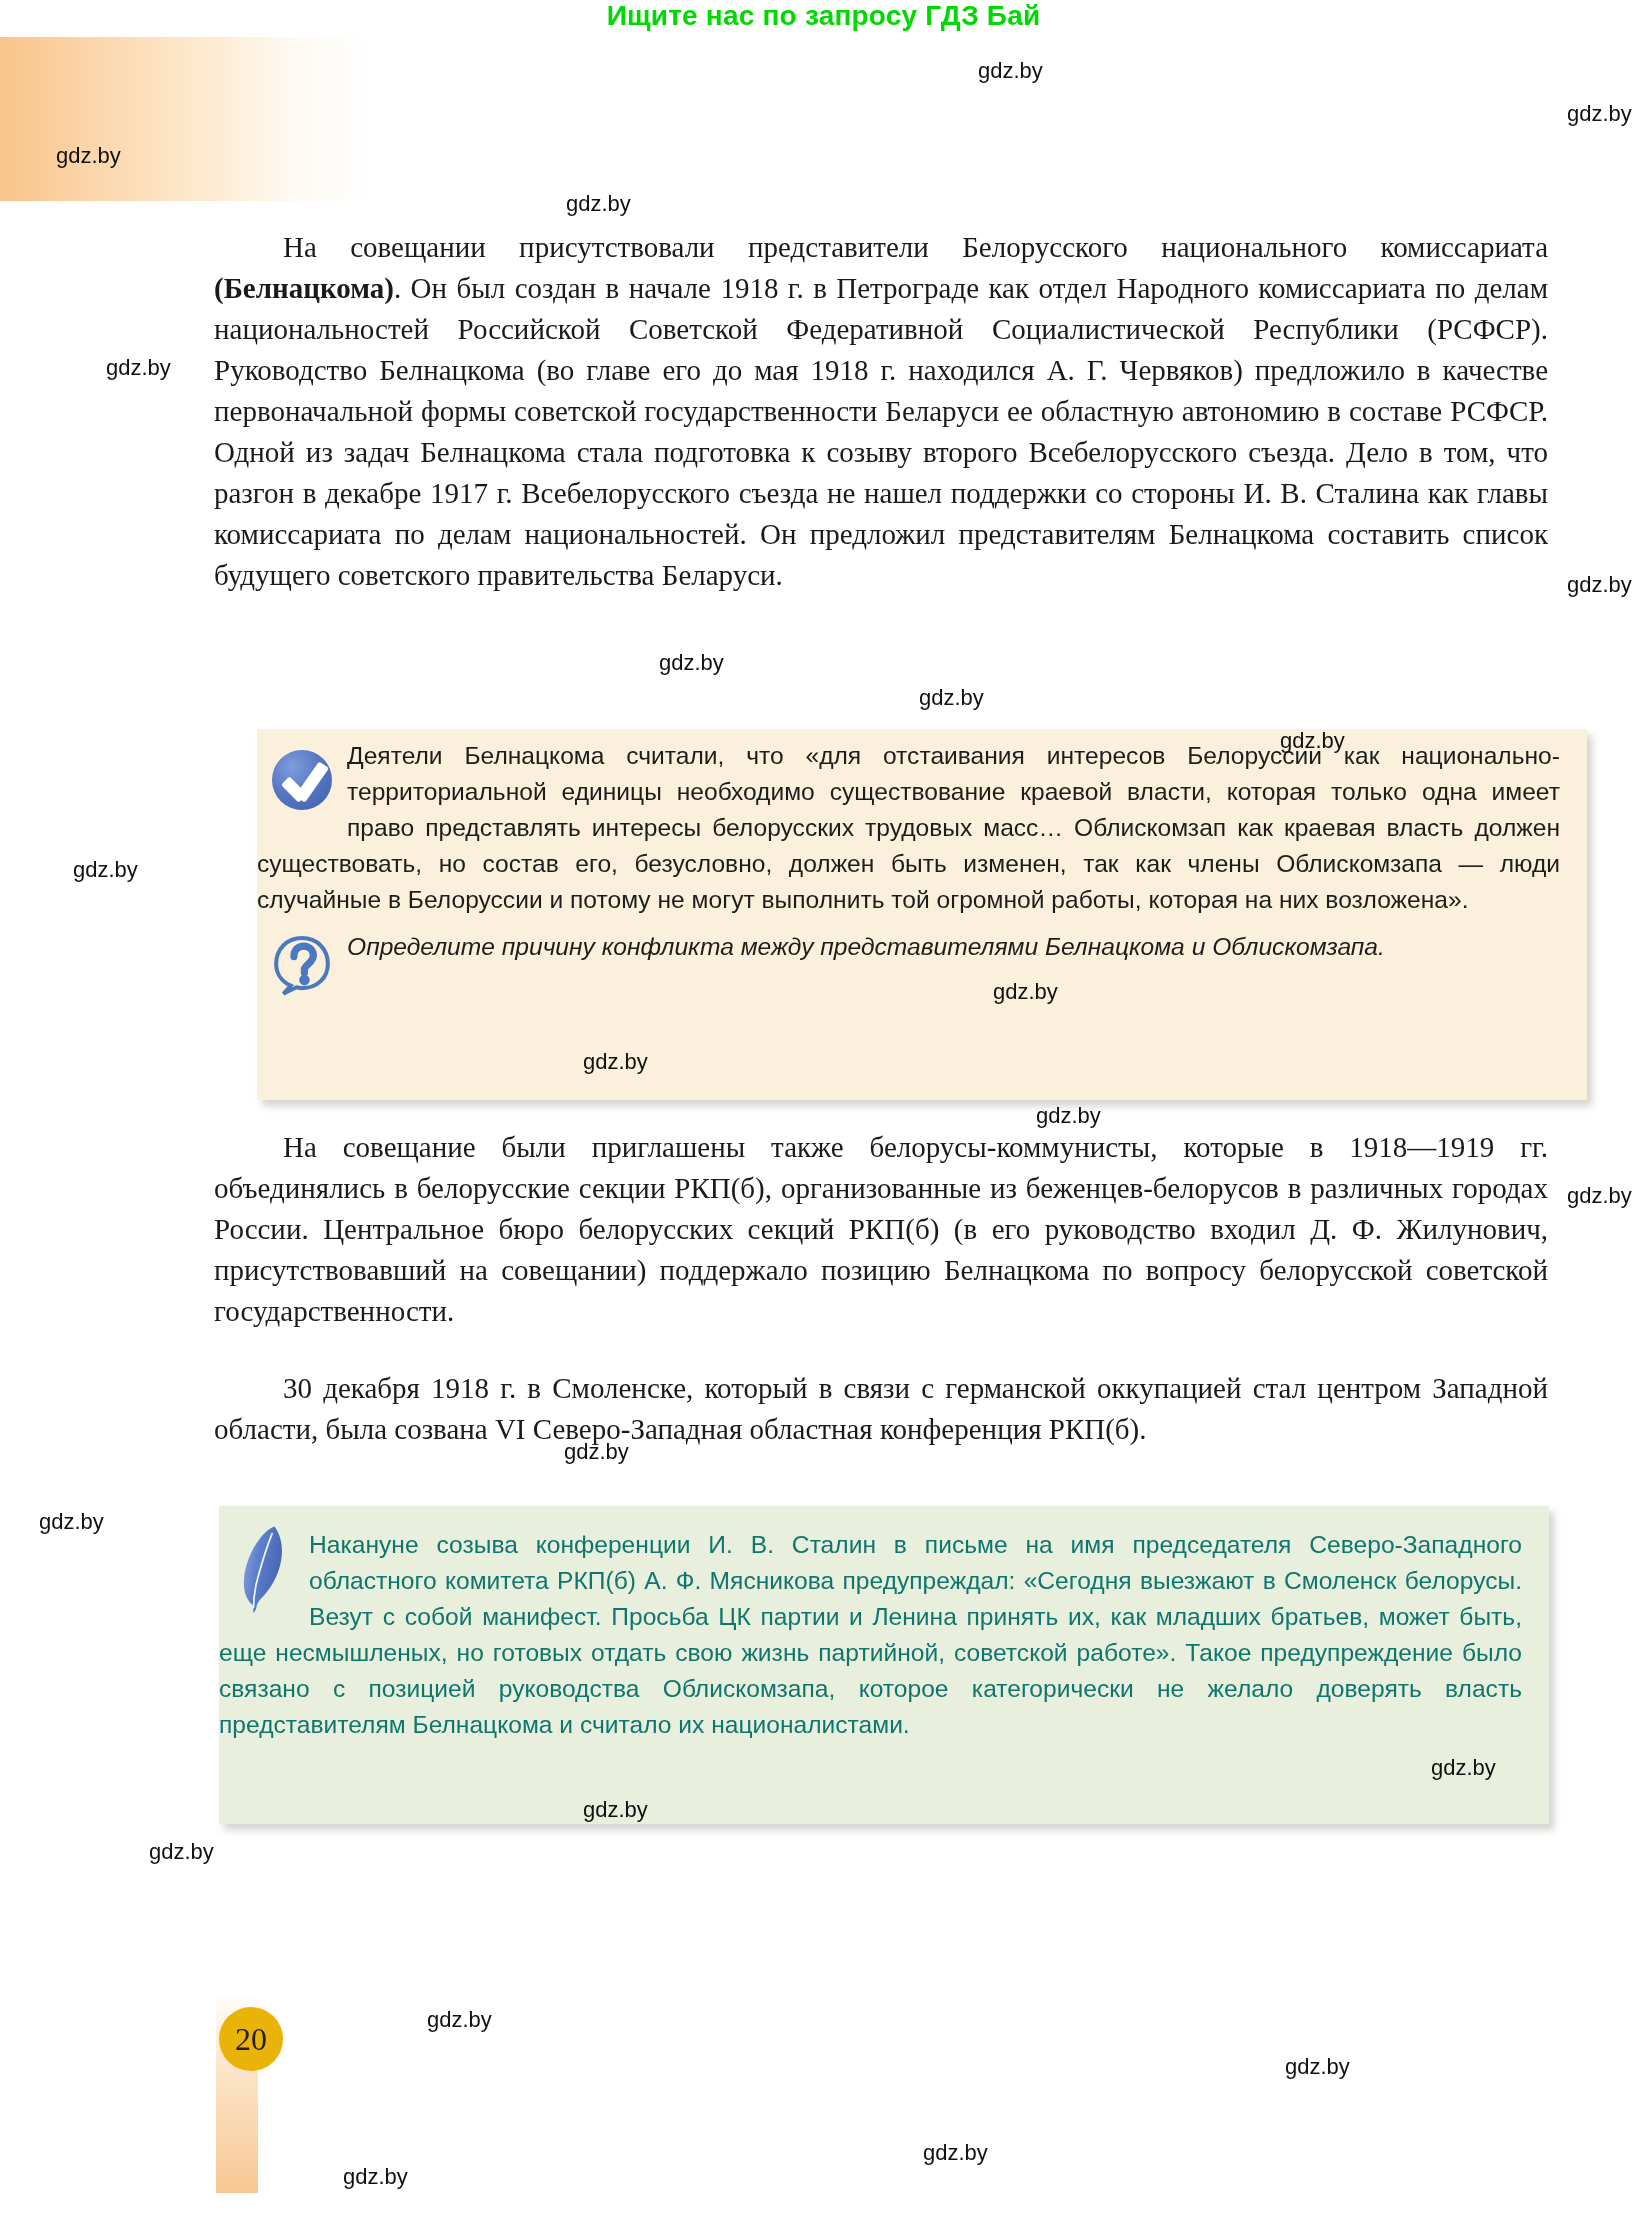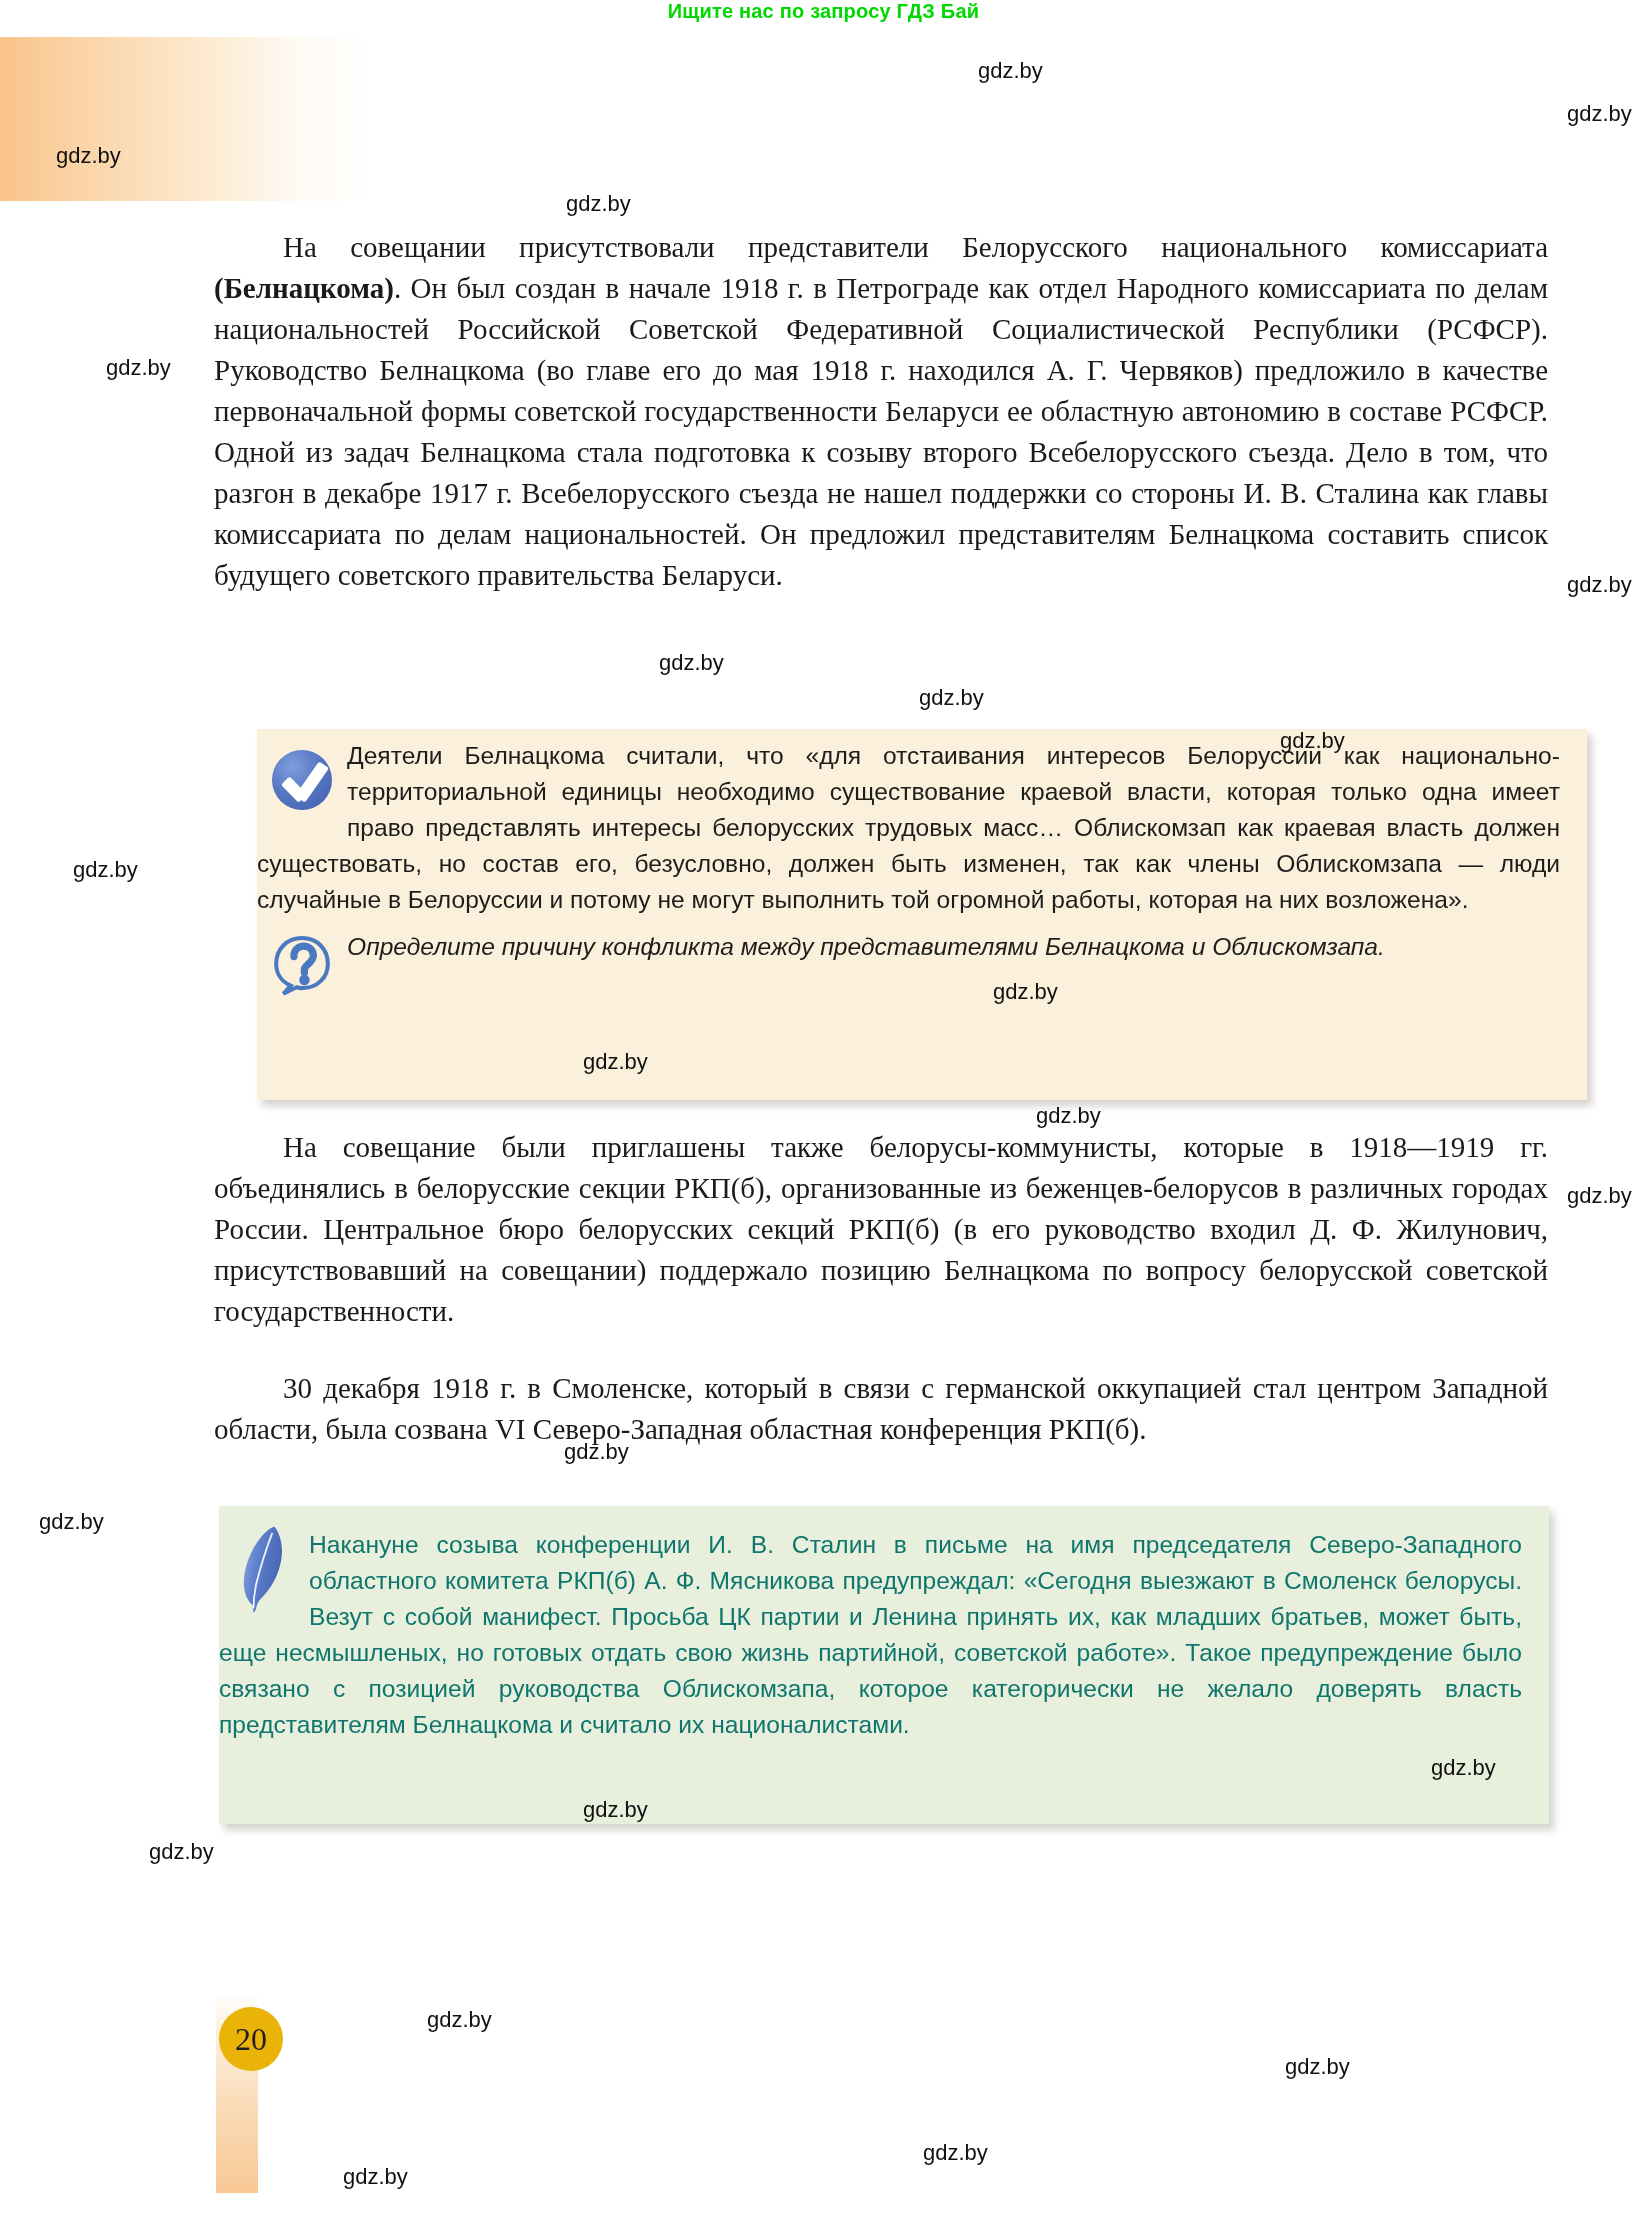--- a/index.html
+++ b/index.html
@@ -19,21 +19,21 @@
   }
 
   
   .promo-banner {
     position: absolute;
     top: 0px;
     left: 0;
     width: 1647px;
     text-align: center;
     font-family: "Liberation Sans", sans-serif;
-    font-size: 20px;
+    font-size: 28px;
     font-weight: bold;
     color: #00d900;
     letter-spacing: 0.2px;
     z-index: 40;
   }
 
   
   .corner-orange-top {
     position: absolute;
     left: 0px;

